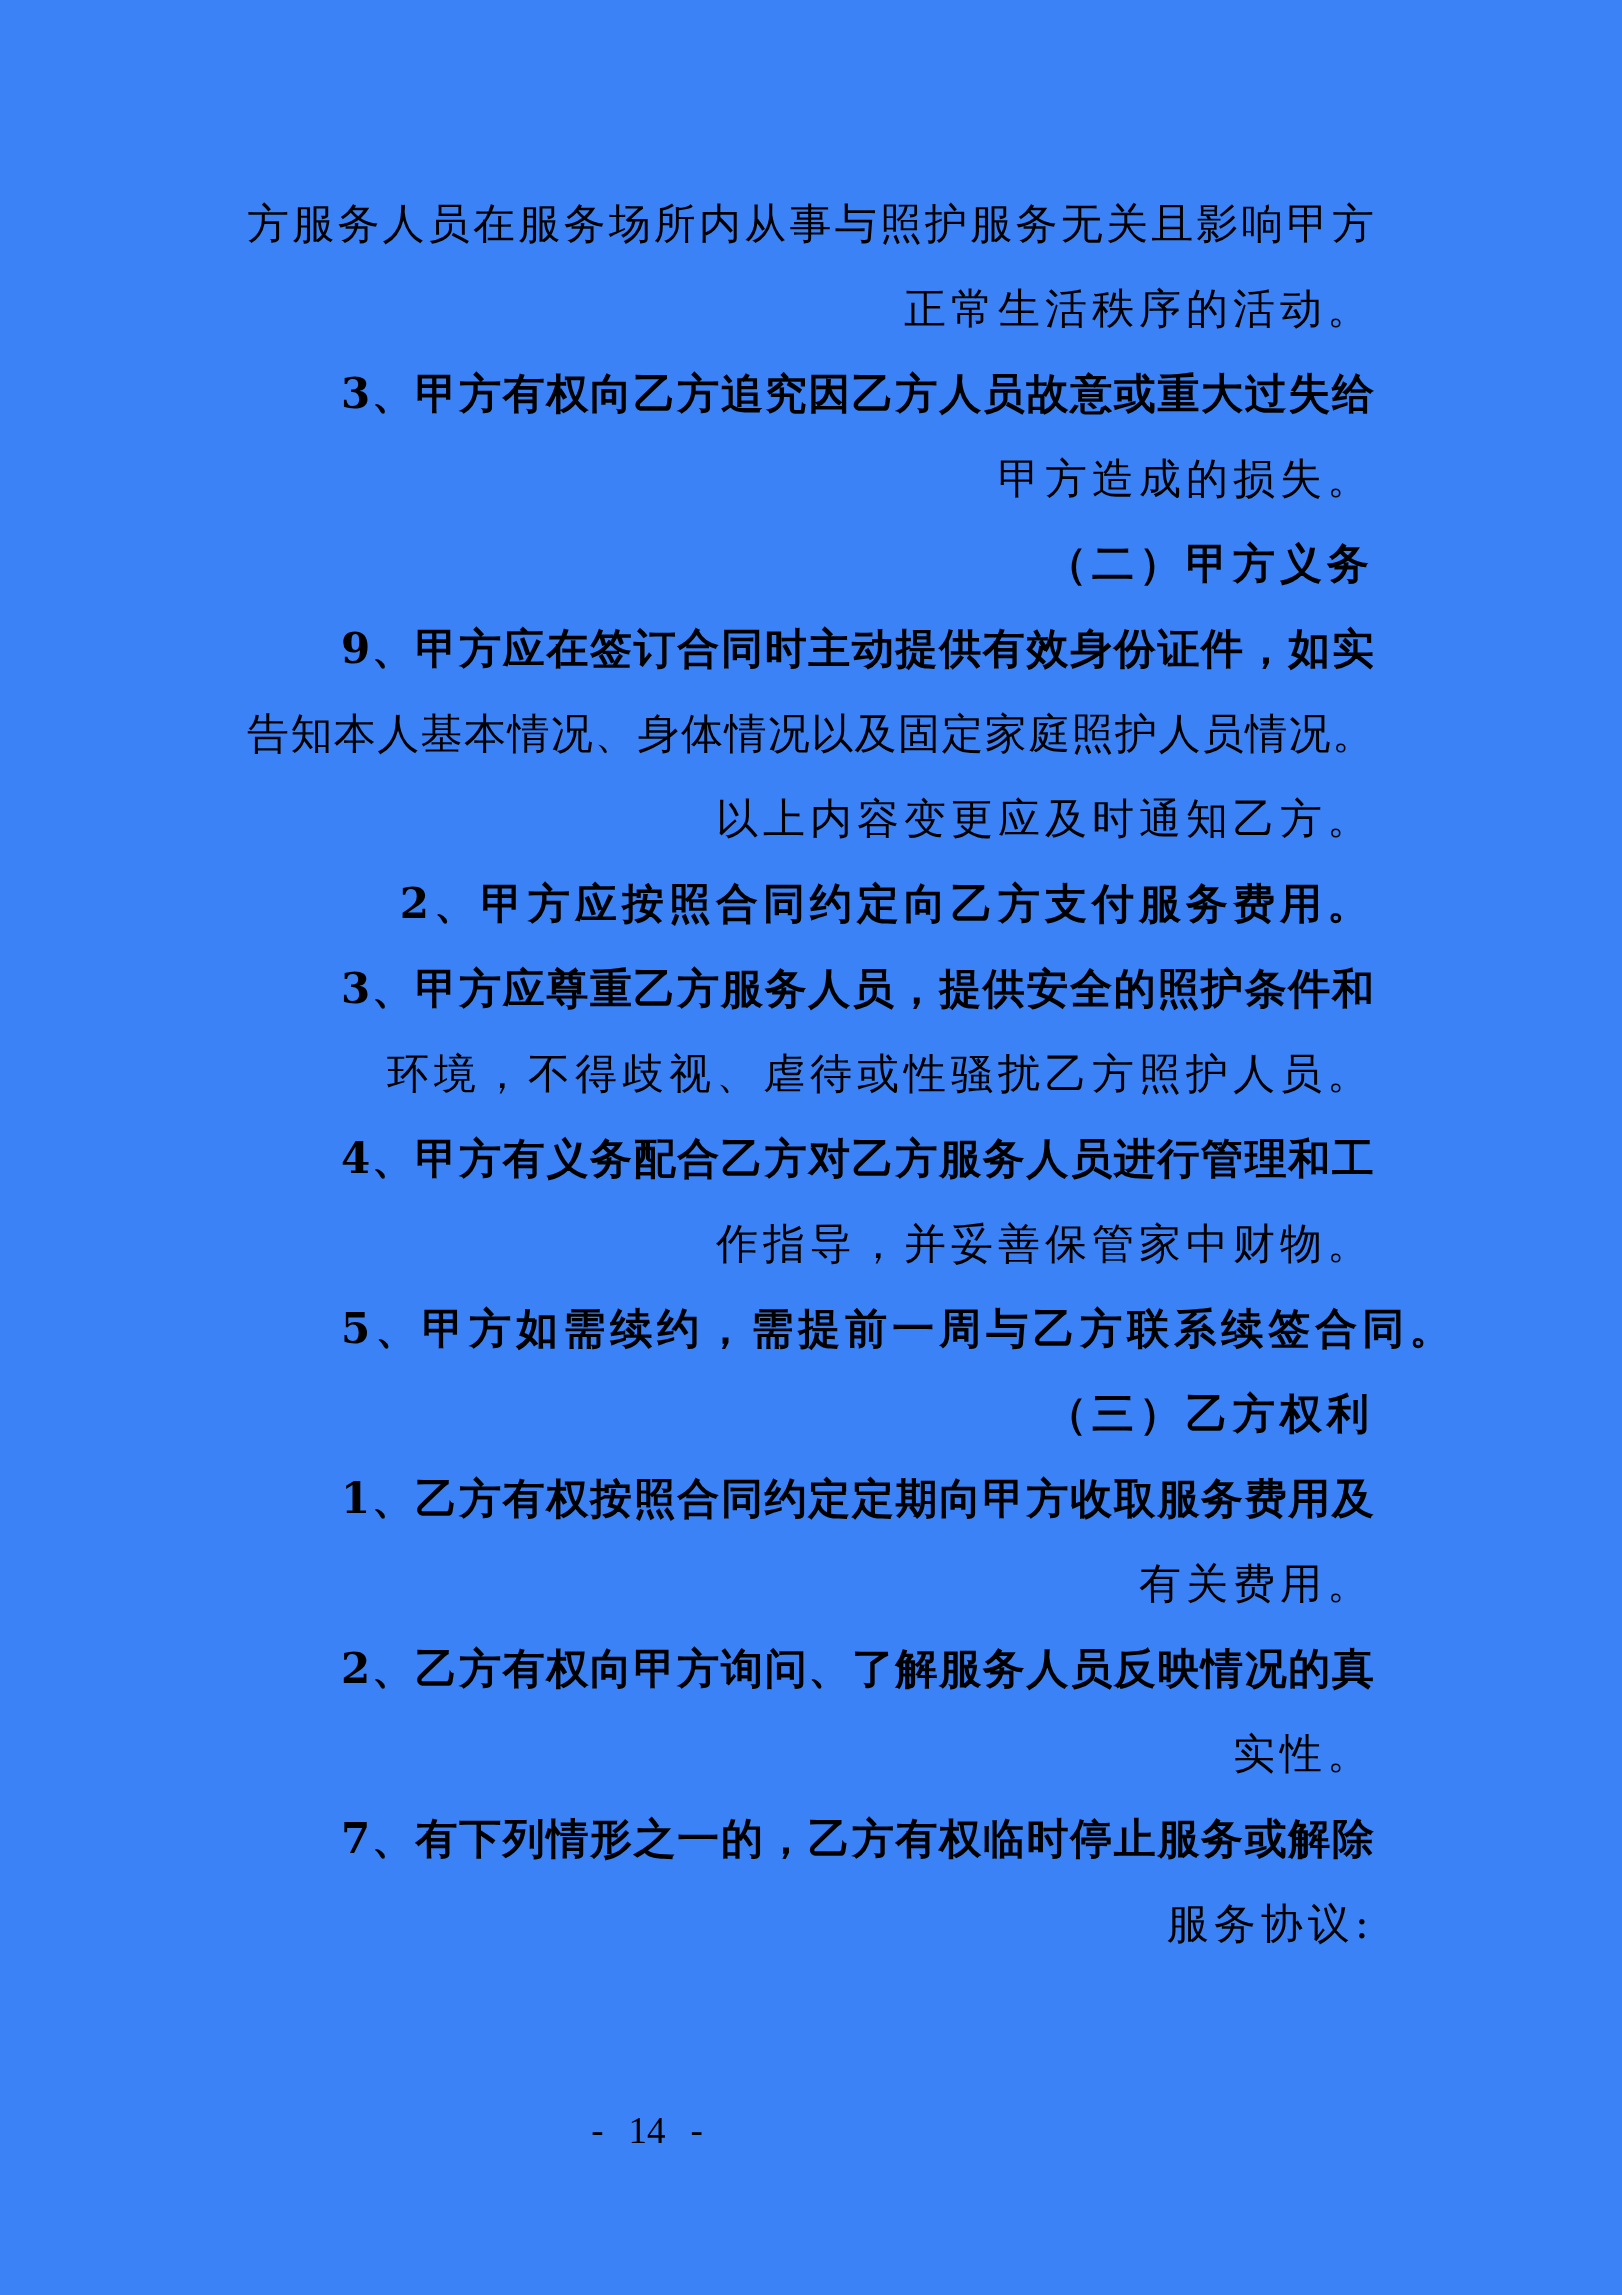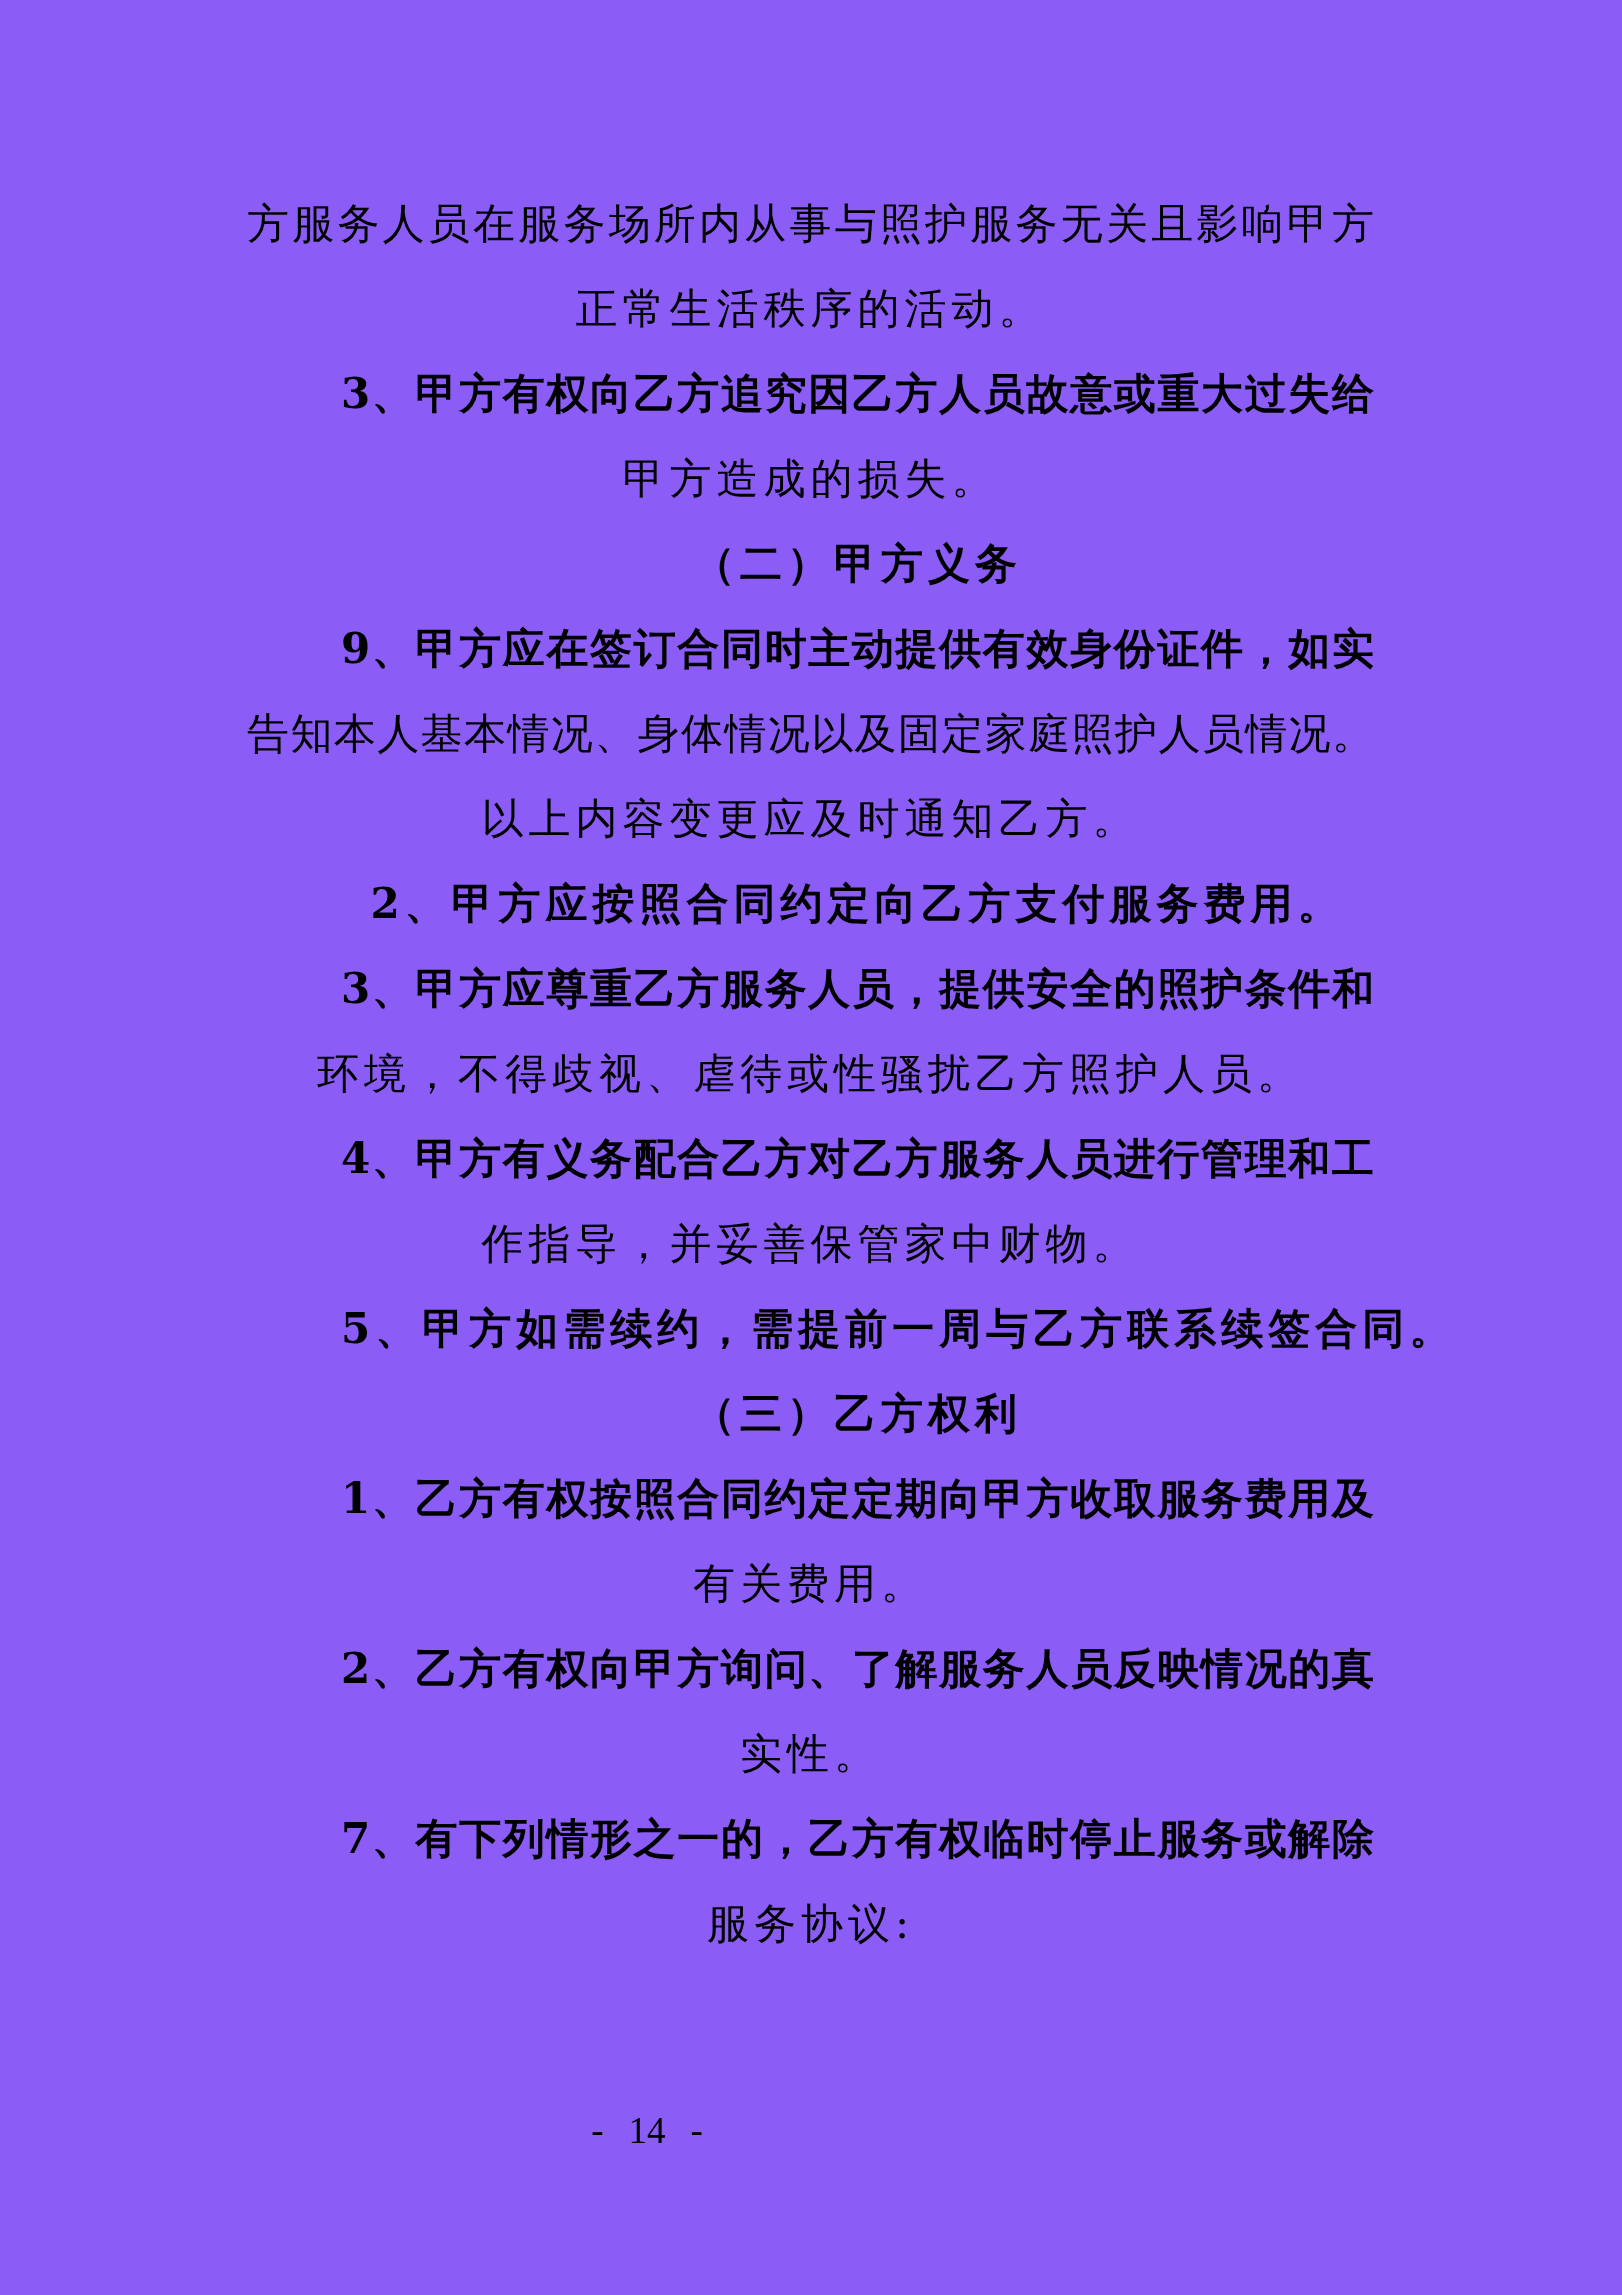--- a/index.html
+++ b/index.html
@@ -13,21 +13,21 @@
       position: relative;
       overflow: hidden;
       font-family: "DejaVu Serif", "Liberation Serif", serif;
       color: #000000;
     }
     .page {
       position: absolute;
       left: 0; top: 0;
       width: 1623px;
       height: 2295px;
-      background: #8b5cf6;
+      background: #3b82f6;
     }
     .body-text {
       position: absolute;
       left: 247px;
       top: 181px;
       width: 1127px;
     }
     .para { margin: 0; padding: 0; }
     .line {
       display: block;
@@ -35,21 +35,21 @@
       line-height: 85px;
       font-size: 42px;
       white-space: nowrap;
       overflow: visible;
     }
     .line.full {
       text-align: justify;
       text-align-last: justify;
     }
     .line.last {
-      text-align: center;
+      text-align: right;
       letter-spacing: 5px;
     }
     .line.indent { padding-left: 94px; font-weight: bold; }
     .line.full.indent { width: calc(100% - 94px); }
     .line.full:not(.indent) { width: 100%; }
     .heading .line { letter-spacing: 5px; }
     .page-number {
       position: absolute;
       left: 0;
       width: 1294px;

